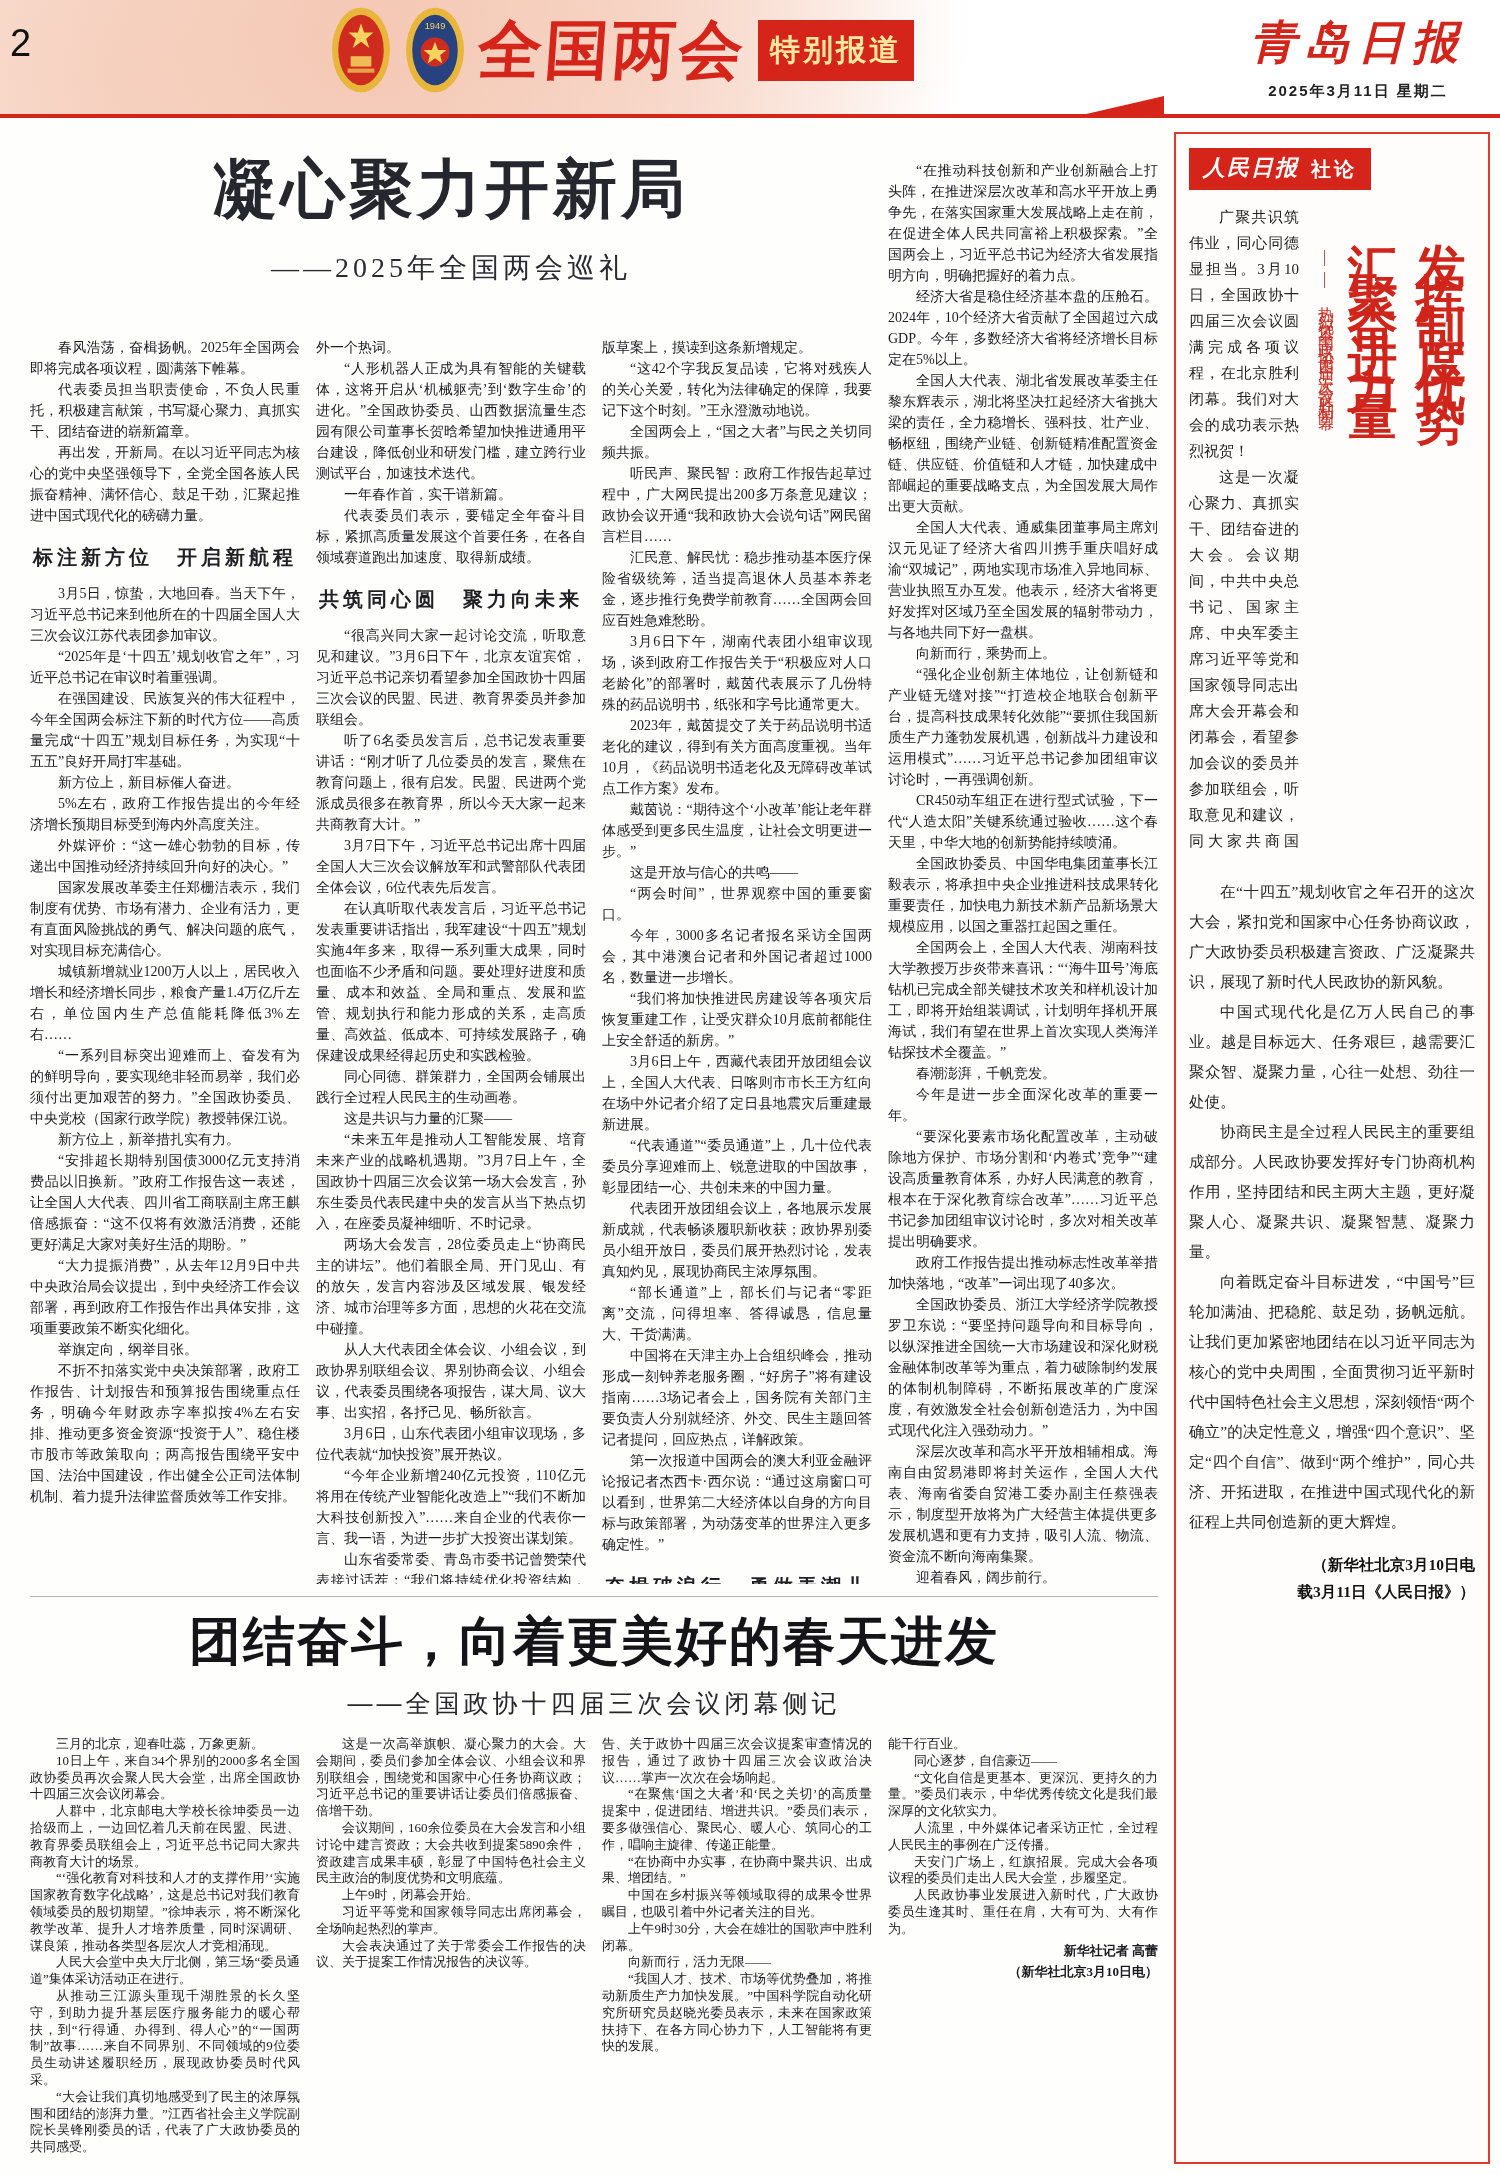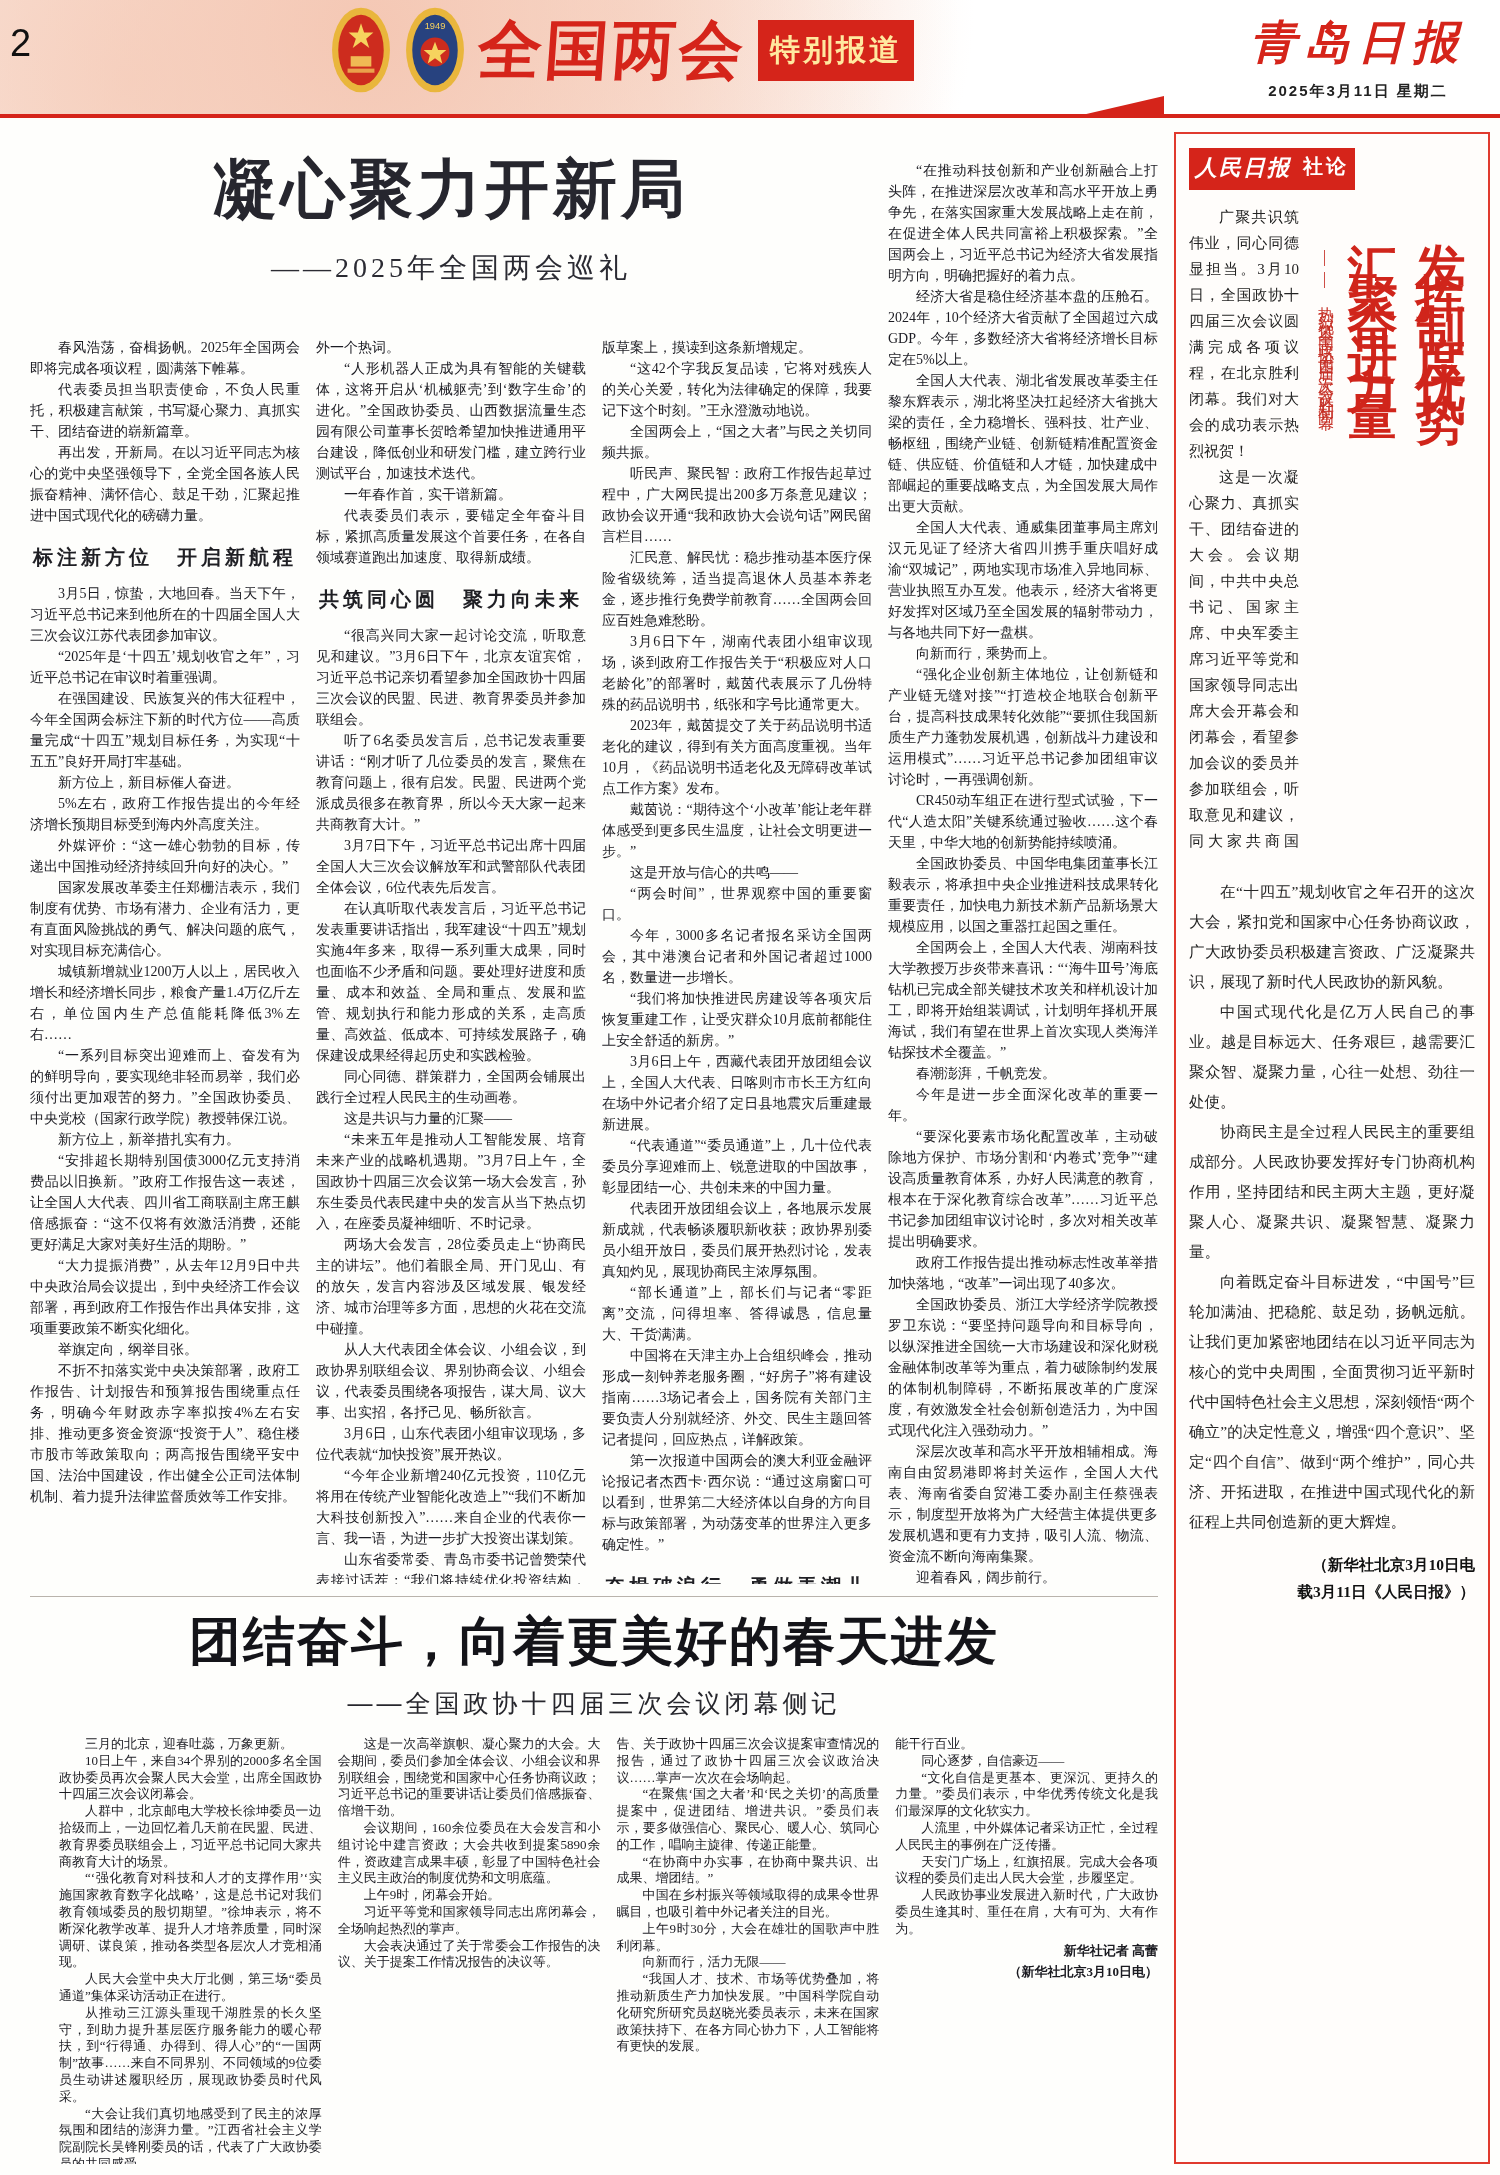--- a/index.html
+++ b/index.html
@@ -49,29 +49,29 @@
   .subhead{font-family:"Liberation Sans","DejaVu Sans",sans-serif;font-size:20px;font-weight:700;
     letter-spacing:4px;text-align:center;color:#1f1f24;margin:18px 0 12px;}
   .byline{font-weight:700;text-align:center;margin:8px 0 0;font-size:14px;line-height:21px;}
   
   .bottom-article{position:absolute;left:30px;top:1596px;width:1128px;height:572px;
     border-top:1px solid #b9b3ac;padding-top:10px;box-sizing:border-box;}
   .bottom-title{font-family:"Liberation Sans","DejaVu Sans",sans-serif;font-size:52px;font-weight:900;
     text-align:center;letter-spacing:2px;color:#141419;}
   .bottom-subtitle{font-family:"Liberation Sans","DejaVu Sans",sans-serif;font-size:25px;text-align:center;
     margin-top:10px;letter-spacing:4px;color:#26262c;}
-  .bottom-grid{display:grid;grid-template-columns:repeat(4,1fr);column-gap:16px;margin-top:16px;height:428px;margin-left:29px;}
+  .bottom-grid{display:grid;grid-template-columns:repeat(4,1fr);column-gap:16px;margin-top:16px;height:428px;}
   .bcol{overflow:hidden;}
   .bcol .para{font-size:13px;line-height:16.8px;}
   .bcol .byline{text-align:right;font-size:13px;line-height:17px;margin:4px 0 0;}
   
   .editorial{position:absolute;left:1174px;top:132px;width:316px;height:2032px;
     border:2px solid #e03a2e;box-sizing:border-box;padding:14px 13px;background:#fffdfb;}
-  .ed-logo{display:inline-flex;align-items:flex-start;gap:12px;background:#d5241a;color:#fff;
-    padding:5px 6px 7px;}
+  .ed-logo{display:inline-flex;align-items:flex-end;gap:12px;background:#d5241a;color:#fff;
+    padding:5px 14px 7px;}
   .ed-logo-paper{font-style:italic;font-weight:700;font-size:22px;letter-spacing:2px;}
   .ed-logo-type{font-weight:700;font-size:20px;letter-spacing:3px;font-family:"Liberation Sans","DejaVu Sans",sans-serif;}
   .ed-top{display:flex;margin-top:14px;height:655px;overflow:hidden;}
   .ed-intro{flex:1;padding-right:4px;}
   .ed-intro .para{font-size:15px;line-height:26px;color:#232323;}
   .ed-vertical{width:172px;writing-mode:vertical-rl;overflow:hidden;}
   .ed-vtitle-line{font-size:50px;font-weight:900;color:#d0251b;letter-spacing:30px;line-height:68px;
     font-family:"Liberation Serif","DejaVu Serif",serif;}
   .ed-vsub{font-size:16px;color:#c63026;letter-spacing:6px;line-height:26px;padding-top:46px;margin-left:4px;}
   .ed-body{margin-top:18px;}

